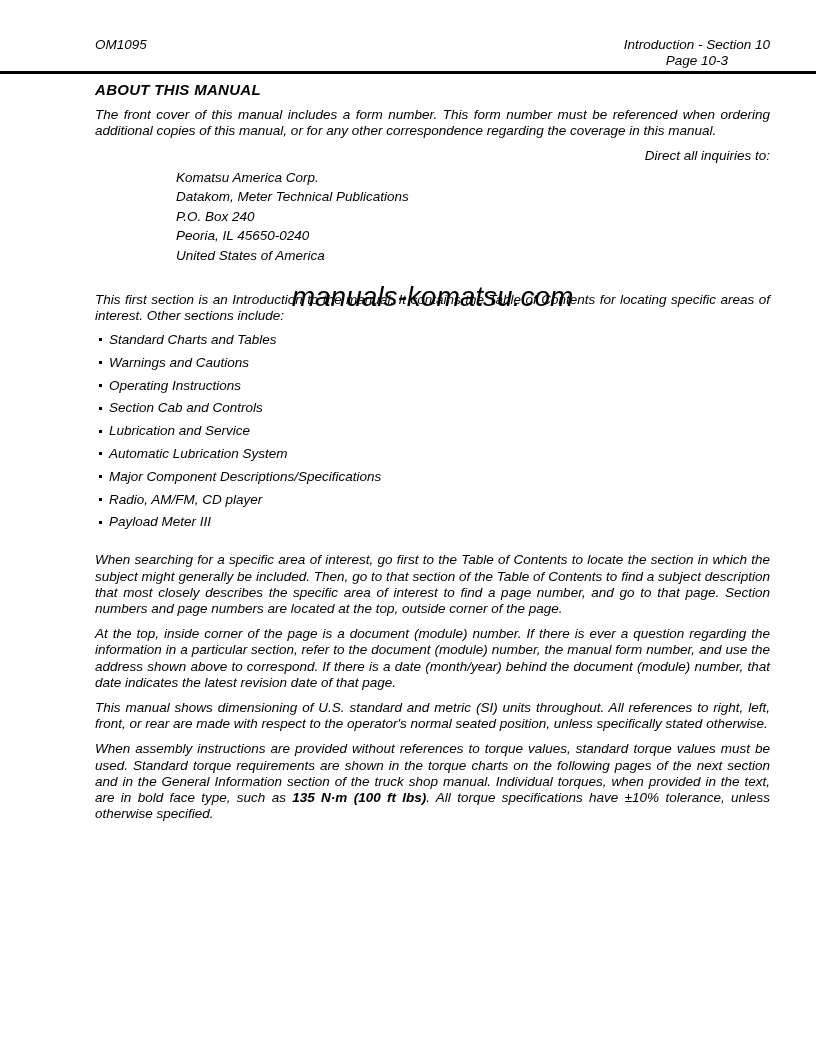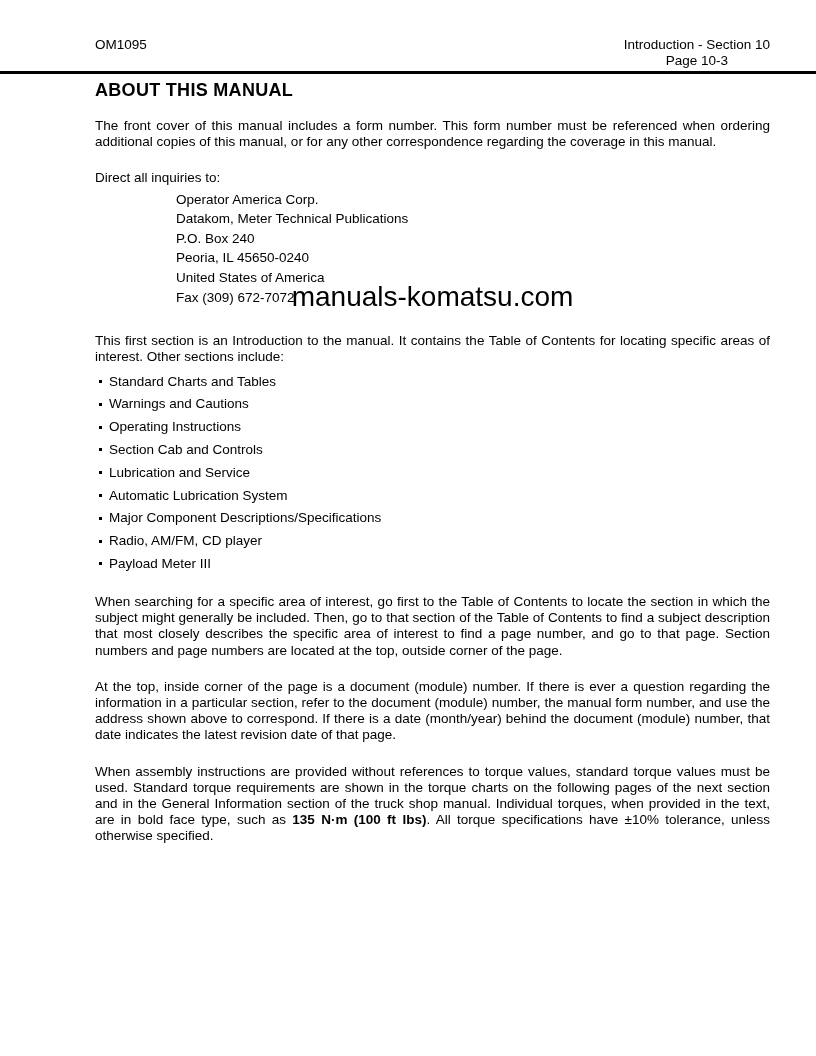--- a/index.html
+++ b/index.html
@@ -5,49 +5,50 @@
   html, body { margin: 0; padding: 0; background: #ffffff; }
   .page {
     position: relative;
     width: 816px;
     height: 1036px;
     background: #ffffff;
     color: #000000;
     font-family: "Liberation Sans", "DejaVu Sans", sans-serif;
     font-size: 13.5px;
     overflow: hidden;
+    font-style: italic;
   }
   .header {
     display: flex;
     justify-content: space-between;
     align-items: flex-start;
     padding: 37px 46px 0 95px;
     line-height: 16px;
   }
   .hdr-right { text-align: center; }
   .rule {
     height: 3px;
     background: #000000;
     margin-top: 2px;
     width: 100%;
   }
   .content { margin: 0 46px 0 95px; }
   .title {
-    font-size: 18px;
+    font-size: 15px;
     font-weight: bold;
     letter-spacing: 0.3px;
     line-height: 16px;
     margin: 8px 0 0 0;
   }
   .body-p {
-    margin: 20px 0 0 0;
+    margin: 9px 0 0 0;
     line-height: 16.2px;
     text-align: justify;
   }
-  .no-just { text-align: left; }
+  .no-just { text-align: right; }
   .address {
     padding-left: 81px;
     line-height: 19.6px;
     margin-top: 3px;
   }
   .gap-md { margin-top: 26px; }
   .gap-lg { margin-top: 22px; }
   .sections {
     list-style: none;
     margin: 8px 0 0 0;
@@ -98,26 +99,25 @@
   <div class="rule"></div>
 
   <div class="content">
     <h1 class="title">ABOUT THIS MANUAL</h1>
 
     <p class="body-p">The front cover of this manual includes a form number. This form number must be referenced when ordering additional copies of this manual, or for any other correspondence regarding the coverage in this manual.</p>
 
     <p class="body-p no-just">Direct all inquiries to:</p>
 
     <div class="address">
-        <div>Operator America Corp.</div>
+        <div>Komatsu America Corp.</div>
         <div>Datakom, Meter Technical Publications</div>
         <div>P.O. Box 240</div>
         <div>Peoria, IL 45650-0240</div>
         <div>United States of America</div>
-        <div>Fax (309) 672-7072</div>
       </div>
 
     <p class="body-p gap-md">This first section is an Introduction to the manual. It contains the Table of Contents for locating specific areas of interest. Other sections include:</p>
 
     <ul class="sections">
         <li>Standard Charts and Tables</li>
         <li>Warnings and Cautions</li>
         <li>Operating Instructions</li>
         <li>Section Cab and Controls</li>
         <li>Lubrication and Service</li>
@@ -125,19 +125,20 @@
         <li>Major Component Descriptions/Specifications</li>
         <li>Radio, AM/FM, CD player</li>
         <li>Payload Meter III</li>
       </ul>
 
     <p class="body-p gap-lg">When searching for a specific area of interest, go first to the Table of Contents to locate the section in which the subject might generally be included. Then, go to that section of the Table of Contents to find a subject description that most closely describes the specific area of interest to find a page number, and go to that page. Section numbers and page numbers are located at the top, outside corner of the page.</p>
 
     <p class="body-p">At the top, inside corner of the page is a document (module) number. If there is ever a question regarding the information in a particular section, refer to the document (module) number, the manual form number, and use the address shown above to correspond. If there is a date (month/year) behind the document (module) number, that date indicates the latest revision date of that page.</p>
 
 
+    <p class="body-p">This manual shows dimensioning of U.S. standard and metric (SI) units throughout. All references to right, left, front, or rear are made with respect to the operator's normal seated position, unless specifically stated otherwise.</p>
 
     <p class="body-p"><span>When assembly instructions are provided without references to torque values, standard torque values must be used. Standard torque requirements are shown in the torque charts on the following pages of the next section and in the General Information section of the truck shop manual. Individual torques, when provided in the text, are in bold face type, such as </span><strong>135 N·m (100 ft lbs)</strong><span>. All torque specifications have ±10% tolerance, unless otherwise specified.</span></p>
   </div>
 
   <div class="watermark">manuals-komatsu.com</div>
 
 </div>
 
 </body></html>

